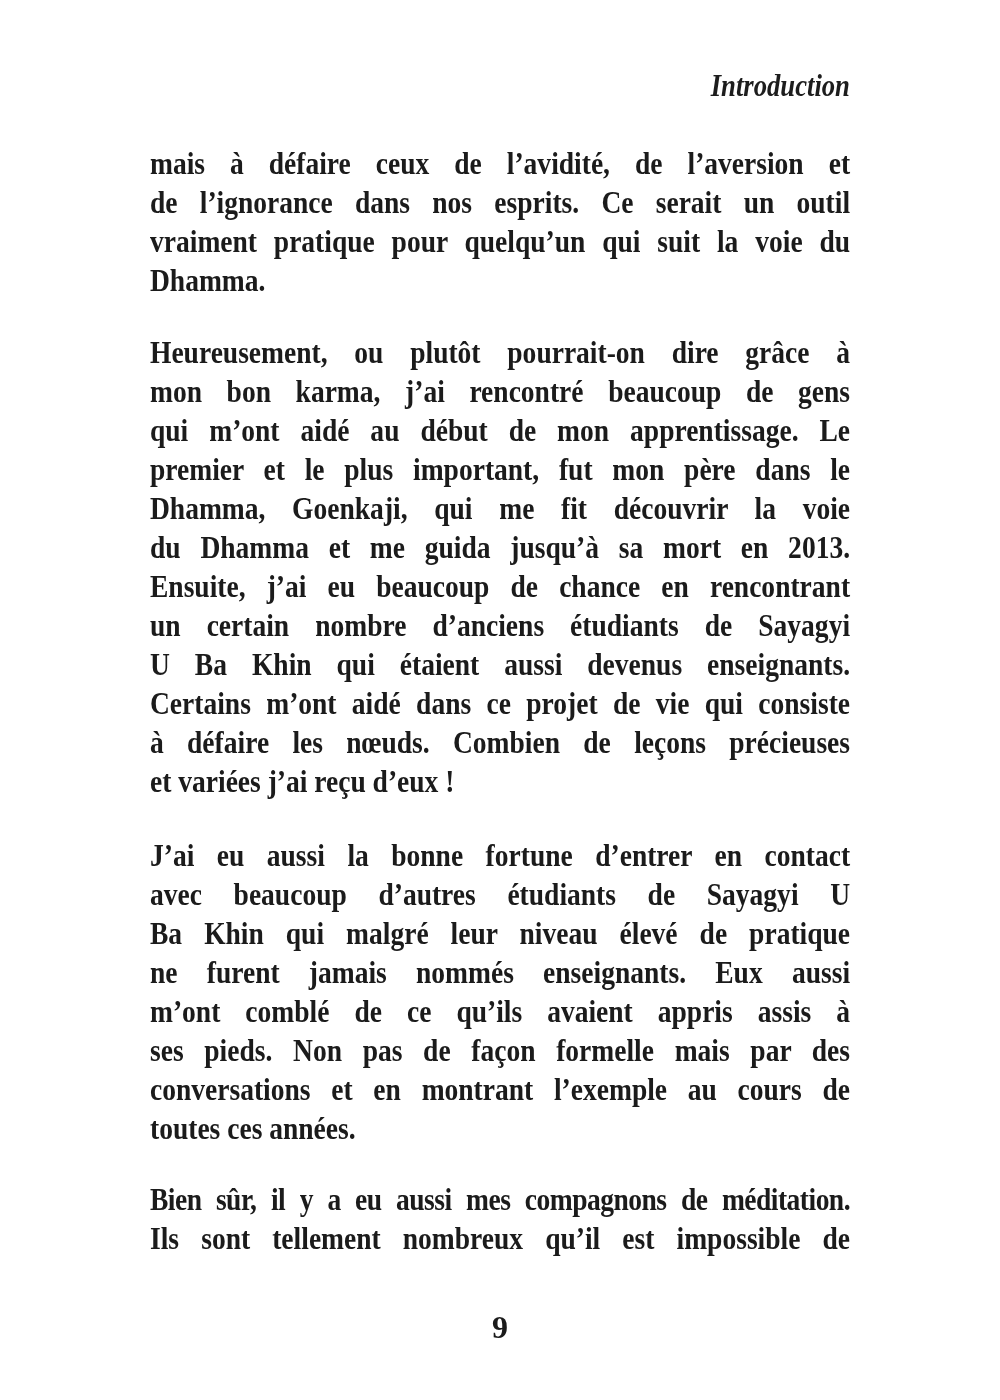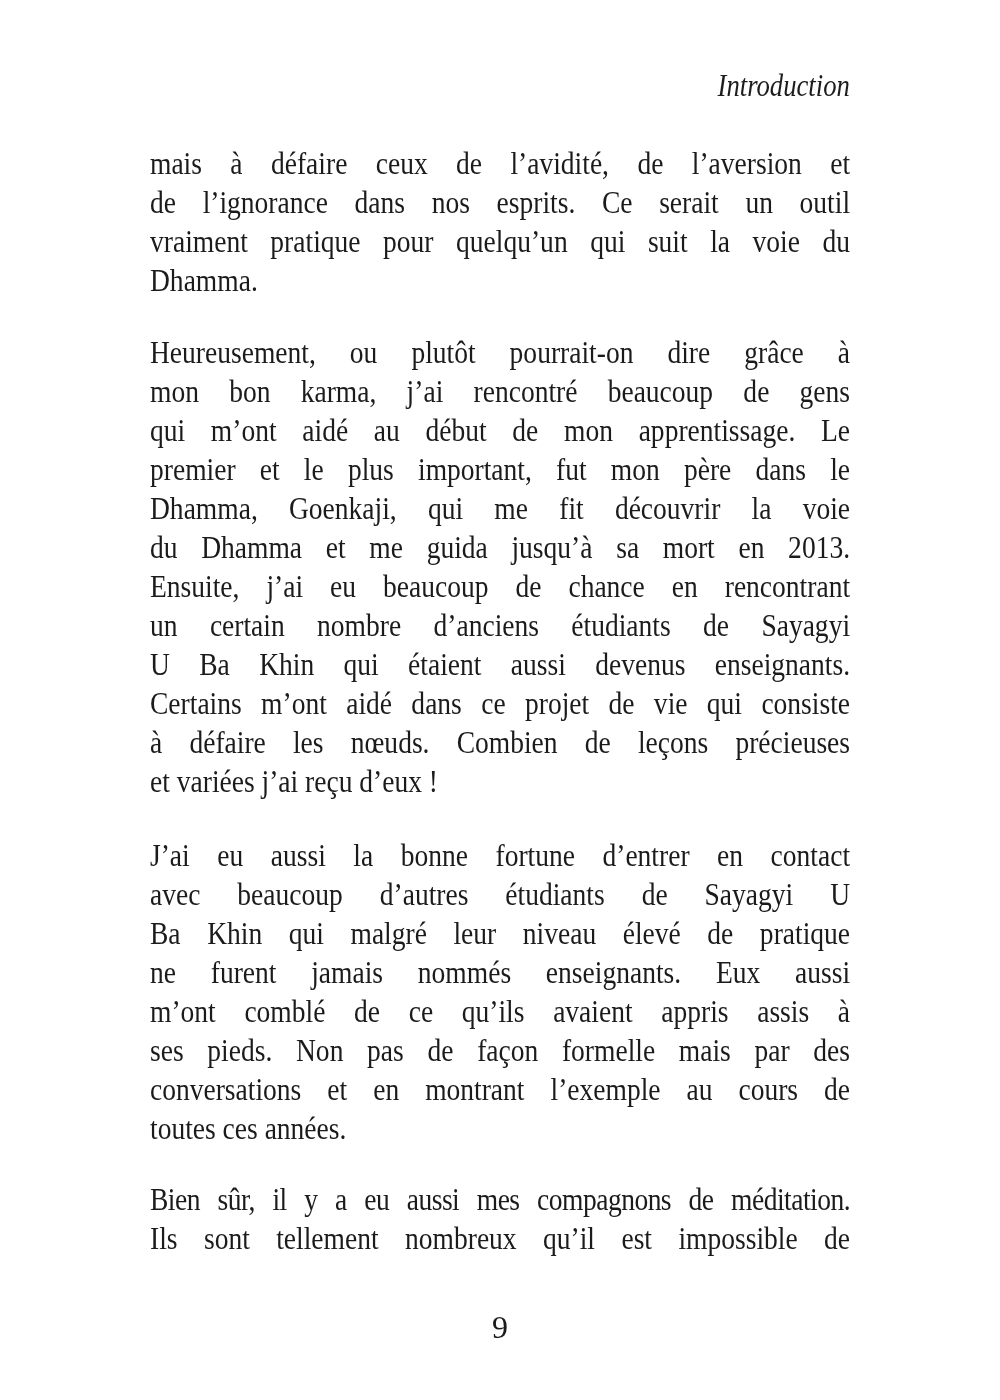--- a/index.html
+++ b/index.html
@@ -1,17 +1,17 @@
 <!DOCTYPE html>
 <html><head>
 <meta charset="utf-8">
 <style>
   html, body { margin: 0; padding: 0; background: #ffffff; }
   body { width: 1000px; height: 1400px; position: relative; overflow: hidden; }
-  .page { position: absolute; left: 0; top: 0; width: 1000px; height: 1400px; background: #ffffff; color: #1a1a1a; }
+  .page { position: absolute; left: 0; top: 0; width: 1000px; height: 1400px; background: #ffffff; color: #1a1a1a; font-weight: bold; }
   .running-head {
     position: absolute; right: 150px; top: 66px;
     font-family: "Liberation Serif", serif; font-style: italic;
     font-size: 31px; line-height: 40px; color: #1d1d1d;
     transform: scaleX(0.86); transform-origin: right center; white-space: nowrap;
   }
   .line {
     position: absolute; left: 150px; width: 814px; height: 39px;
     font-family: "Liberation Serif", serif; font-size: 32px; line-height: 39px;
     color: #1b1b1b; white-space: nowrap;

